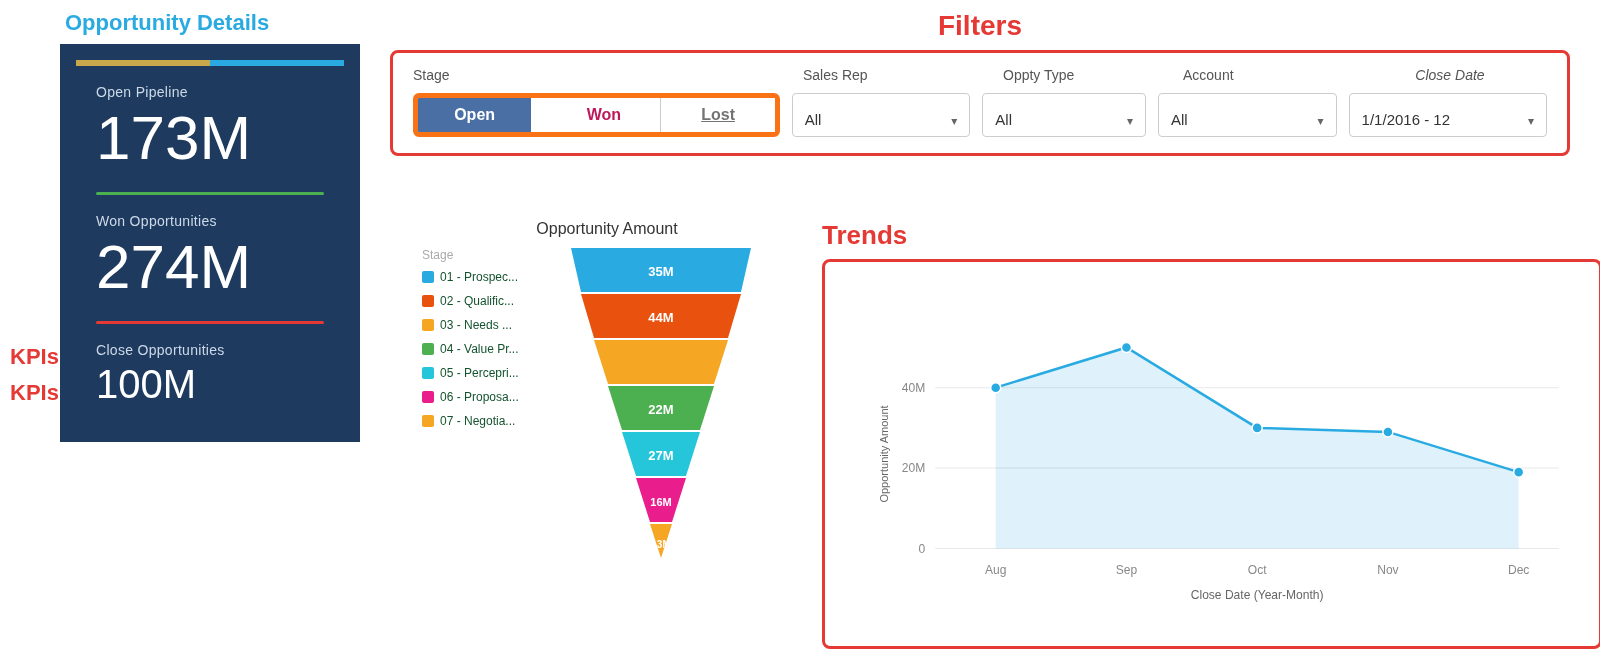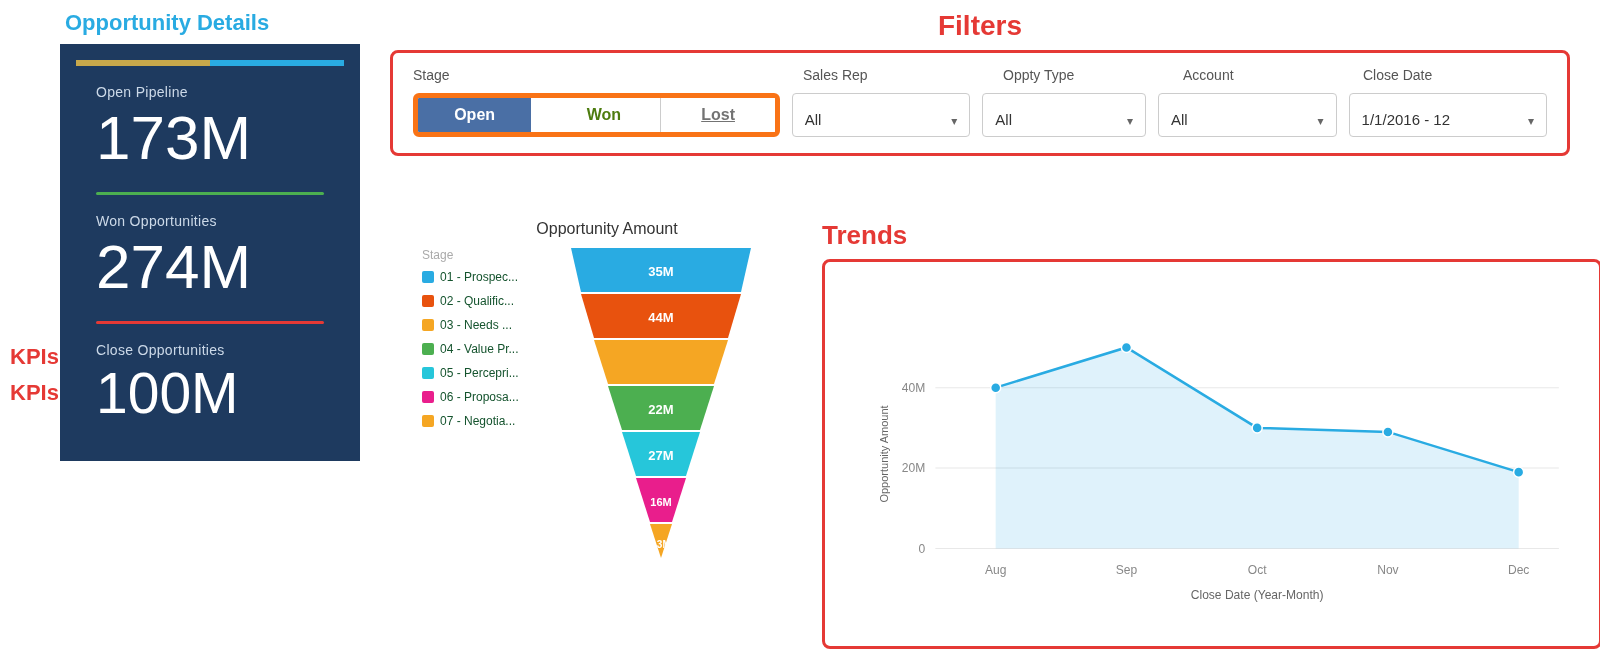--- a/index.html
+++ b/index.html
@@ -114,21 +114,21 @@
 
     .filter-label {
       font-size: 14px;
       color: #555;
     }
 
     .stage-label { width: 390px; }
     .salesrep-label { width: 200px; }
     .opptype-label { width: 180px; }
     .account-label { width: 180px; }
-    .closedate-label { flex: 1; text-align: left; padding-right: 10px; }
+    .closedate-label { flex: 1; text-align: center; padding-right: 10px; font-style: italic; }
 
     .filters-row-controls {
       display: flex;
       align-items: center;
       gap: 12px;
     }
 
     
     .stage-toggle {
       display: flex;
@@ -148,21 +148,21 @@
       transition: background 0.2s;
     }
 
     .stage-btn-open {
       background: #4a6fa5;
       color: #fff;
     }
 
     .stage-btn-won {
       background: #fff;
-      color: #4d7c0f;
+      color: #be185d;
       padding-left: 16px;
     }
 
     .stage-btn-lost {
       background: #fff;
       color: #737373;
       border-left: 1px solid #ccc;
       text-decoration: underline;
     }
 
@@ -323,21 +323,21 @@
       <div class="kpi-divider kpi-divider-green"></div>
 
       <div class="kpi-section">
         <div class="kpi-section-label">Won Opportunities</div>
         <div class="kpi-value">274M</div>
       </div>
       <div class="kpi-divider kpi-divider-red"></div>
 
       <div class="kpi-section">
         <div class="kpi-section-label">Close Opportunities</div>
-        <div class="kpi-value" style="font-size:57px;">100M</div>
+        <div class="kpi-value" style="font-size:40px;">100M</div>
       </div>
     </div>
   </div>
 </div>
 
 <div style="position:absolute; left:10px; top:380px; color:#e53935; font-size:22px; font-weight:700;">KPIs</div>
 
 <div class="filters-section">
   <div class="filters-title">Filters</div>
 

